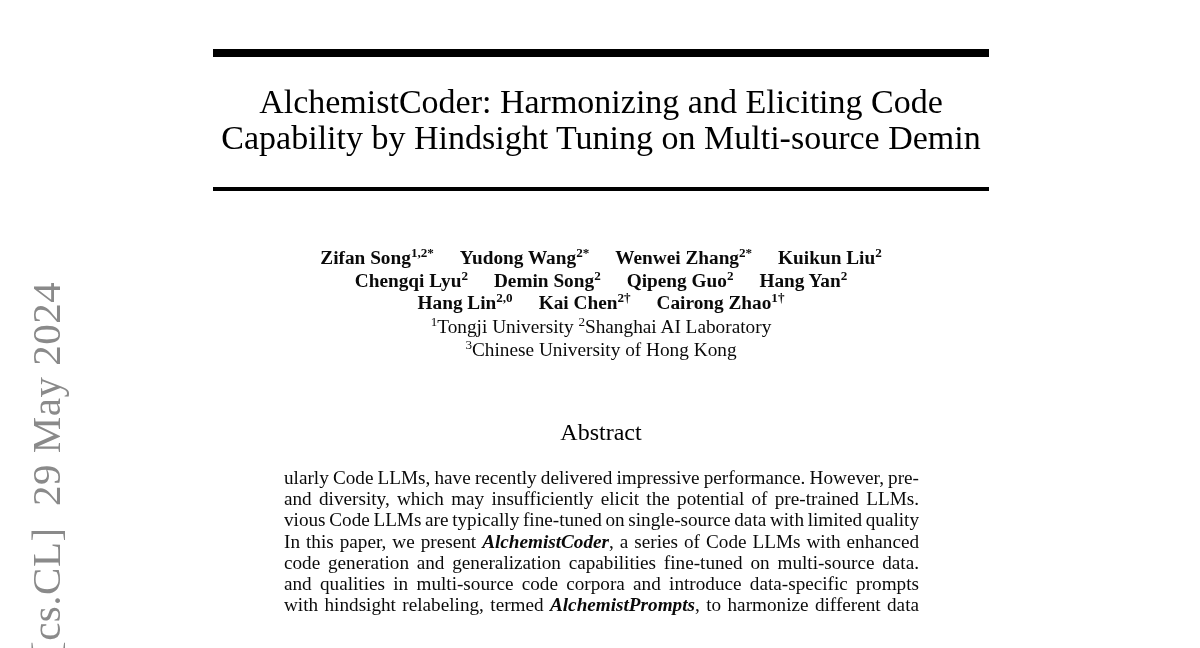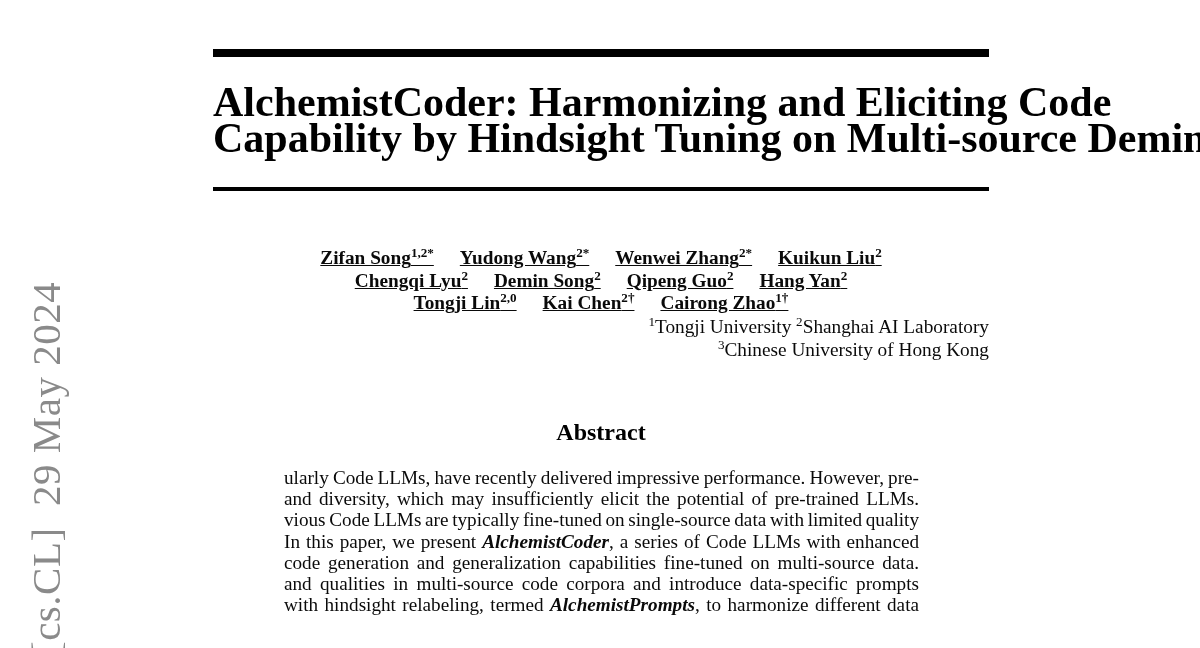--- a/index.html
+++ b/index.html
@@ -45,62 +45,62 @@
   .rule-thick { top: 49px; height: 7.5px; }
   .rule-thin  { top: 187px; height: 3.5px; }
   
   .title {
     position: absolute;
     left: 213px;
     top: 84px;
     width: 776px;
     margin: 0;
     text-align: center;
-    font-size: 42px;
+    font-size: 34px;
     line-height: 36px;
-    font-weight: 700;
+    font-weight: 400;
     color: #000000;
     white-space: nowrap;
   }
   
   .authors {
     position: absolute;
     left: 213px;
     top: 247px;
     width: 776px;
     text-align: center;
     font-size: 19.3px;
     line-height: 22.6px;
   }
-  .author-line { font-weight: 700; white-space: nowrap; text-decoration: underline; }
+  .author-line { font-weight: 700; white-space: nowrap; }
   .affils {
     position: absolute;
     left: 213px;
     top: 316px;
     width: 776px;
-    text-align: right;
+    text-align: center;
     font-size: 19.3px;
     line-height: 22.6px;
   }
   .affil-line { white-space: nowrap; }
   sup {
     font-size: 0.68em;
     line-height: 0;
   }
   .gap { display: inline-block; width: 26px; }
   
   .abstract-heading {
     position: absolute;
     left: 213px;
     top: 419px;
     width: 776px;
     text-align: center;
     font-size: 24px;
     line-height: 26px;
-    font-weight: 700;
+    font-weight: 400;
     color: #000000;
   }
   .abstract-body {
     position: absolute;
     left: 284px;
     top: 467px;
     width: 635px;
     font-size: 19.2px;
     line-height: 21.2px;
     word-spacing: -1.2px;
@@ -123,21 +123,21 @@
   <h1 class="title">
     <span>AlchemistCoder: Harmonizing and Eliciting Code</span><br>
     <span>Capability by Hindsight Tuning on Multi-source Demin</span>
   </h1>
 
   <div class="rule rule-thin"></div>
 
   <div class="authors">
       <div class="author-line"><span>Zifan Song</span><sup>1,2*</sup><span class="gap">&nbsp;</span><span>Yudong Wang</span><sup>2*</sup><span class="gap">&nbsp;</span><span>Wenwei Zhang</span><sup>2*</sup><span class="gap">&nbsp;</span><span>Kuikun Liu</span><sup>2</sup></div>
       <div class="author-line"><span>Chengqi Lyu</span><sup>2</sup><span class="gap">&nbsp;</span><span>Demin Song</span><sup>2</sup><span class="gap">&nbsp;</span><span>Qipeng Guo</span><sup>2</sup><span class="gap">&nbsp;</span><span>Hang Yan</span><sup>2</sup></div>
-      <div class="author-line"><span>Tongji Lin</span><sup>2,0</sup><span class="gap">&nbsp;</span><span>Kai Chen</span><sup>2†</sup><span class="gap">&nbsp;</span><span>Cairong Zhao</span><sup>1†</sup></div>
+      <div class="author-line"><span>Hang Lin</span><sup>2,0</sup><span class="gap">&nbsp;</span><span>Kai Chen</span><sup>2†</sup><span class="gap">&nbsp;</span><span>Cairong Zhao</span><sup>1†</sup></div>
     </div>
 
   <div class="affils">
       <div class="affil-line"><sup>1</sup><span>Tongji University </span><sup>2</sup><span>Shanghai AI Laboratory</span></div>
       <div class="affil-line"><sup>3</sup><span>Chinese University of Hong Kong</span></div>
     </div>
 
   <div class="abstract-heading">Abstract</div>
 
   <div class="abstract-body">

